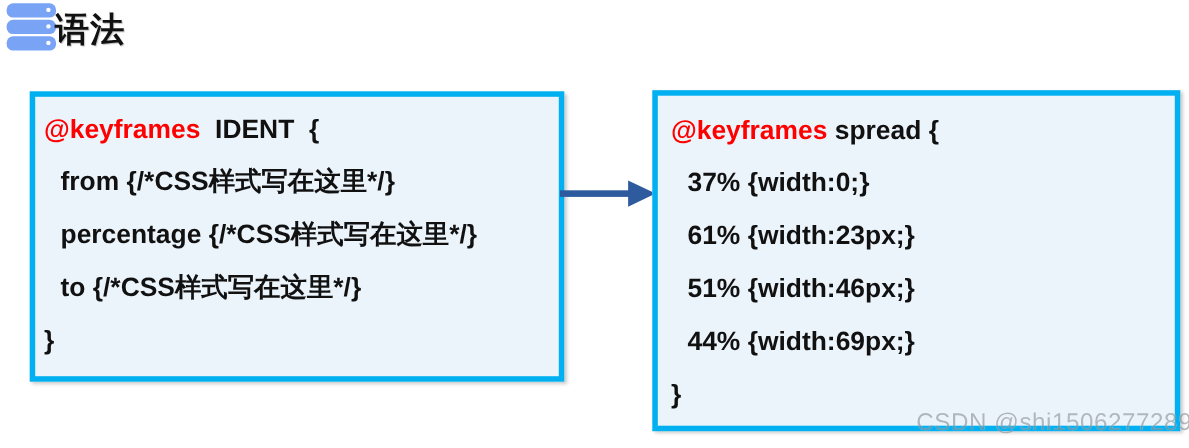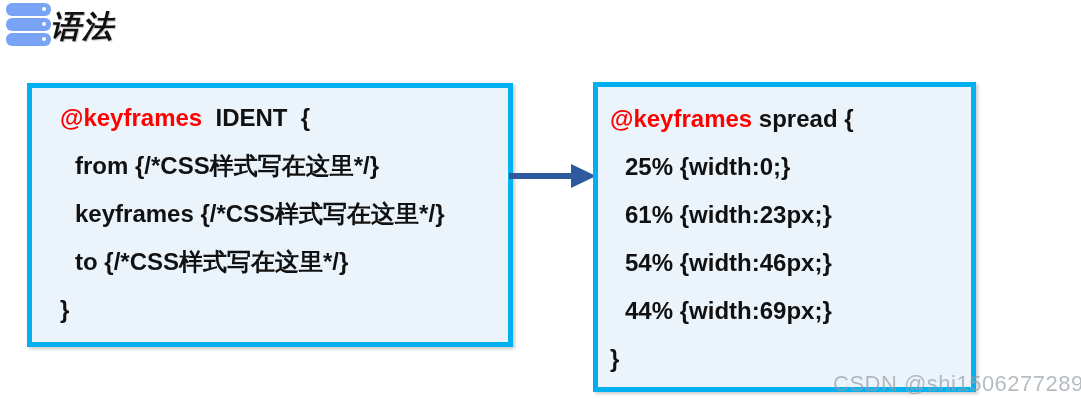--- a/index.html
+++ b/index.html
@@ -35,32 +35,31 @@
     background:#ffffff;
   }
   .title-icon .bar:nth-child(1){ top:0; }
   .title-icon .bar:nth-child(2){ top:15px; }
   .title-icon .bar:nth-child(3){ top:30px; }
   .page-title {
     position:absolute; left:44px; top:4px;
     font-size:31px; font-weight:bold; color:var(--text_black);
     letter-spacing:1px; white-space:nowrap;
     text-shadow:1px 1px 1px rgba(0,0,0,0.25);
-    font-style:italic;
   }
 
   
   .code-box {
     position:absolute;
     background:var(--box_fill);
     border:5px solid var(--box_border);
     box-shadow:2px 2px 3px rgba(110,110,110,0.35);
   }
-  .box-left  { left:27px;  top:83px; width:486px; height:264px; padding:6px 0 0 28px; }
-  .box-right { left:593px; top:82px; width:383px; height:310px; padding:8px 0 0 12px; }
+  .box-left  { left:27px;  top:83px; width:486px; height:264px; padding:6px 0 0 8px; }
+  .box-right { left:593px; top:82px; width:480px; height:310px; padding:8px 0 0 12px; }
 
   .code-line {
     font-size:24px; font-weight:bold; color:var(--text_black);
     line-height:48px; white-space:pre;
   }
   .code-line.indent { padding-left:15px; }
   .kw { color:var(--keyword_red); }
 
   
   .arrow { position:absolute; left:509px; top:158px; width:88px; height:36px; }
@@ -85,34 +84,34 @@
       <span class="bar"></span>
       <span class="bar"></span>
       <span class="bar"></span>
     </span>
     <span class="page-title">语法</span>
   </div>
 
   <div class="code-box box-left">
     <div class="code-line"><span class="kw">@keyframes</span><span>  IDENT  {</span></div>
     <div class="code-line indent">from {/*CSS样式写在这里*/}</div>
-    <div class="code-line indent">keyframes {/*CSS样式写在这里*/}</div>
+    <div class="code-line indent">percentage {/*CSS样式写在这里*/}</div>
     <div class="code-line indent">to {/*CSS样式写在这里*/}</div>
     <div class="code-line">}</div>
   </div>
 
   <svg class="arrow" viewBox="0 0 88 36" xmlns="http://www.w3.org/2000/svg">
     <rect x="0" y="15" width="66" height="6" fill="var(--arrow_blue)"></rect>
     <polygon points="62,6 87,18 62,30" fill="var(--arrow_blue)"></polygon>
   </svg>
 
   <div class="code-box box-right">
     <div class="code-line"><span class="kw">@keyframes</span><span> spread {</span></div>
-    <div class="code-line indent">25% {width:0;}</div>
+    <div class="code-line indent">37% {width:0;}</div>
     <div class="code-line indent">61% {width:23px;}</div>
-    <div class="code-line indent">54% {width:46px;}</div>
+    <div class="code-line indent">51% {width:46px;}</div>
     <div class="code-line indent">44% {width:69px;}</div>
     <div class="code-line">}</div>
   </div>
 
   <div class="watermark">CSDN @shi15062772894</div>
 
 </div>
 
 </body></html>

